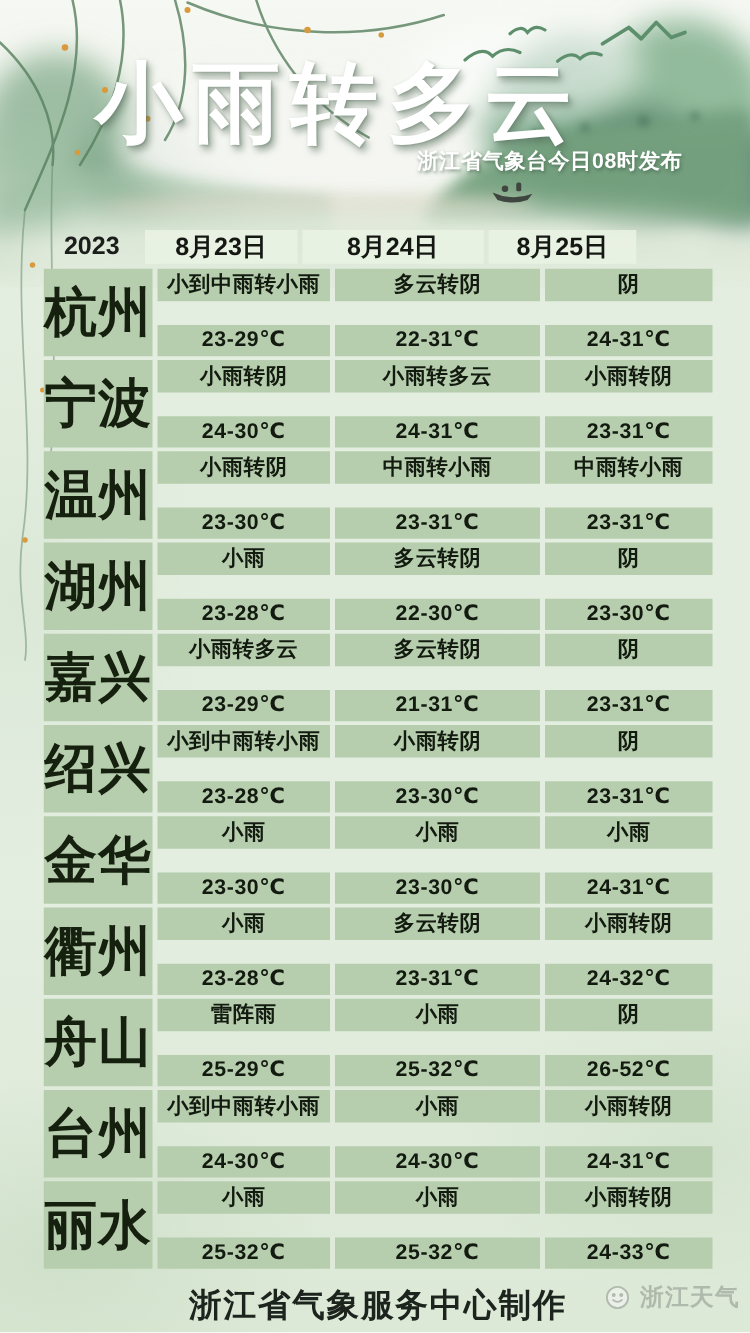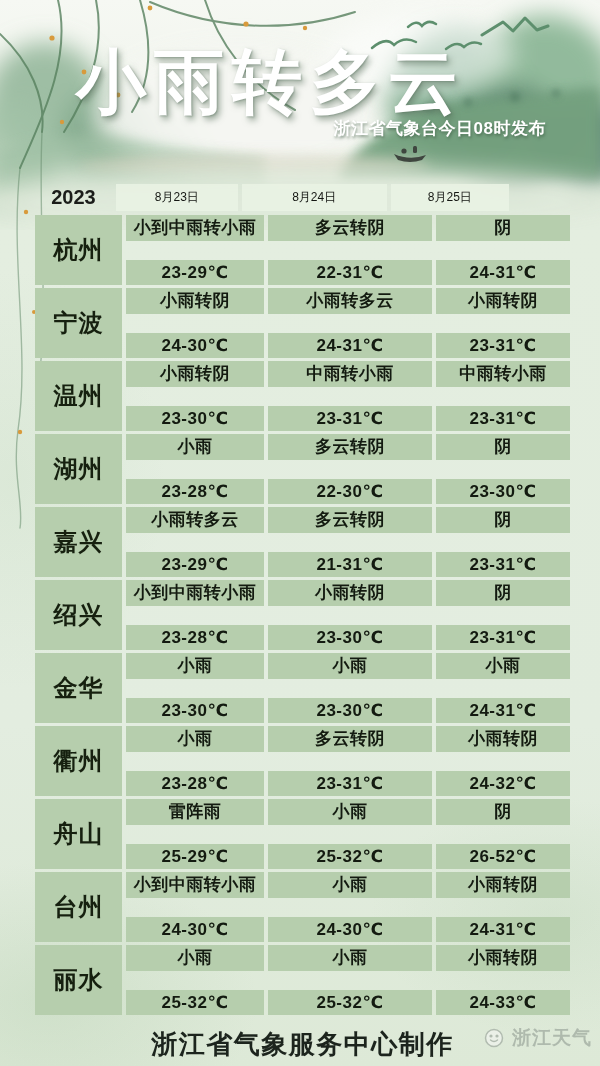--- a/index.html
+++ b/index.html
@@ -33,28 +33,28 @@
   .table { position:absolute; left:35px; top:184px; width:474px; z-index:2; }
 
   .date-row { display:flex; gap:4px; height:27px; margin-bottom:4px; }
   .year-cell {
     width:87px; display:flex; align-items:center; justify-content:center;
     font-size:20px; font-weight:bold; color:#1b1d1a;
   }
   .date-cell {
     display:flex; align-items:center; justify-content:center;
     background:rgba(233,242,228,.88);
-    font-size:12px; font-weight:normal; color:#151713;
+    font-size:20px; font-weight:bold; color:#151713;
   }
   .w1 { width:138px; } .w2 { width:164px; } .w3 { width:134px; }
 
   .row { display:flex; gap:4px; height:70px; margin-bottom:3px; }
   .city-cell {
     width:87px; background:#b6cead; display:flex; align-items:center; justify-content:center;
-    font-size:24px; font-weight:bold; color:#16200f; letter-spacing:1px; flex:none;
+    font-size:42px; font-weight:bold; color:#16200f; letter-spacing:1px; flex:none;
   }
   .day-col { display:flex; flex-direction:column; gap:19px; flex:none; }
   .cond-cell,.temp-cell {
     flex:1; background:#b6cead; display:flex; align-items:center; justify-content:center;
     font-size:17px; font-weight:bold; color:#131a10; letter-spacing:.5px; white-space:nowrap;
   }
 
   .credit {
     position:absolute; top:1027px; left:35px; width:535px; z-index:2;
     text-align:center; font-size:26px; font-weight:bold; color:#1c241d; letter-spacing:1.5px;

